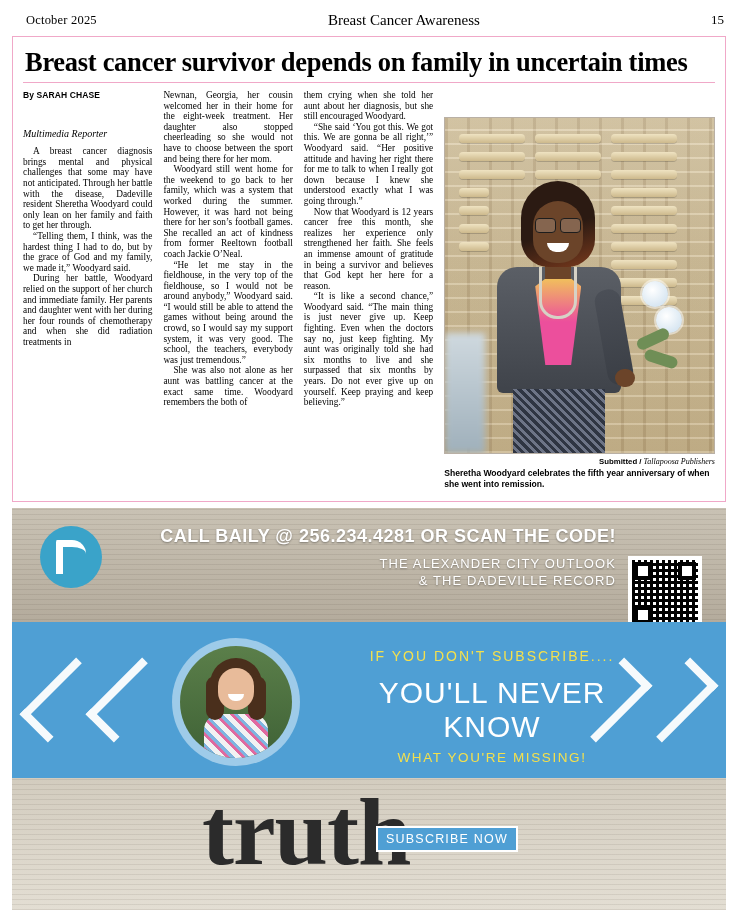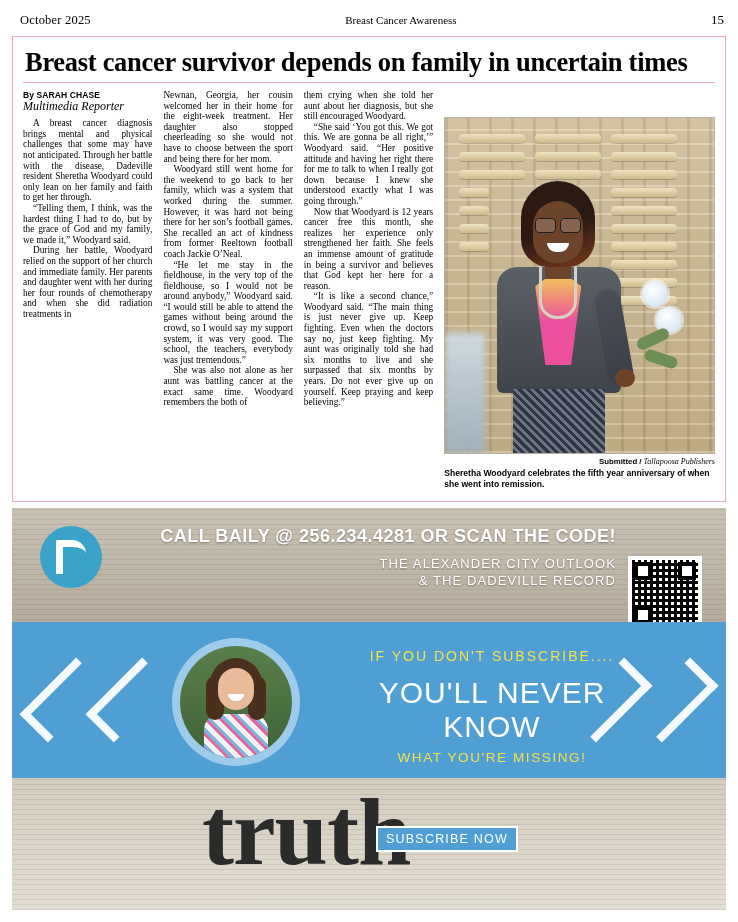--- a/index.html
+++ b/index.html
@@ -12,26 +12,26 @@
     overflow: hidden;
     position: relative;
   }
 
   
   .masthead {
     height: 34px;
     display: flex;
     align-items: center;
     justify-content: space-between;
-    padding: 6px 14px 0 20px;
+    padding: 6px 14px 0 26px;
     font-family: "Liberation Serif", serif;
     font-size: 12.5px;
   }
   .masthead .left { letter-spacing: .2px; }
-  .masthead .center { font-size: 11px; }
+  .masthead .center { font-size: 15px; }
   .masthead .right { font-size: 13px; }
 
   
   .article-box {
     margin: 2px 12px 0 12px;
     border: 1.5px solid #f0a8c8;
     padding: 8px 10px 7px 10px;
     height: 466px;
     position: relative;
   }
@@ -47,22 +47,23 @@
   }
   .byline-name {
     font-family: "Liberation Sans", sans-serif;
     font-weight: bold;
     font-size: 8.5px;
     letter-spacing: .1px;
   }
   .byline-role {
     font-family: "Liberation Serif", serif;
     font-style: italic;
-    font-size: 12px;
+    font-size: 10px;
     margin-bottom: 7px;
+    margin-top: 28px;
   }
 
   .columns {
     display: flex;
     gap: 11px;
     height: 400px;
   }
   .col {
     width: 130px;
     font-size: 9.3px;

